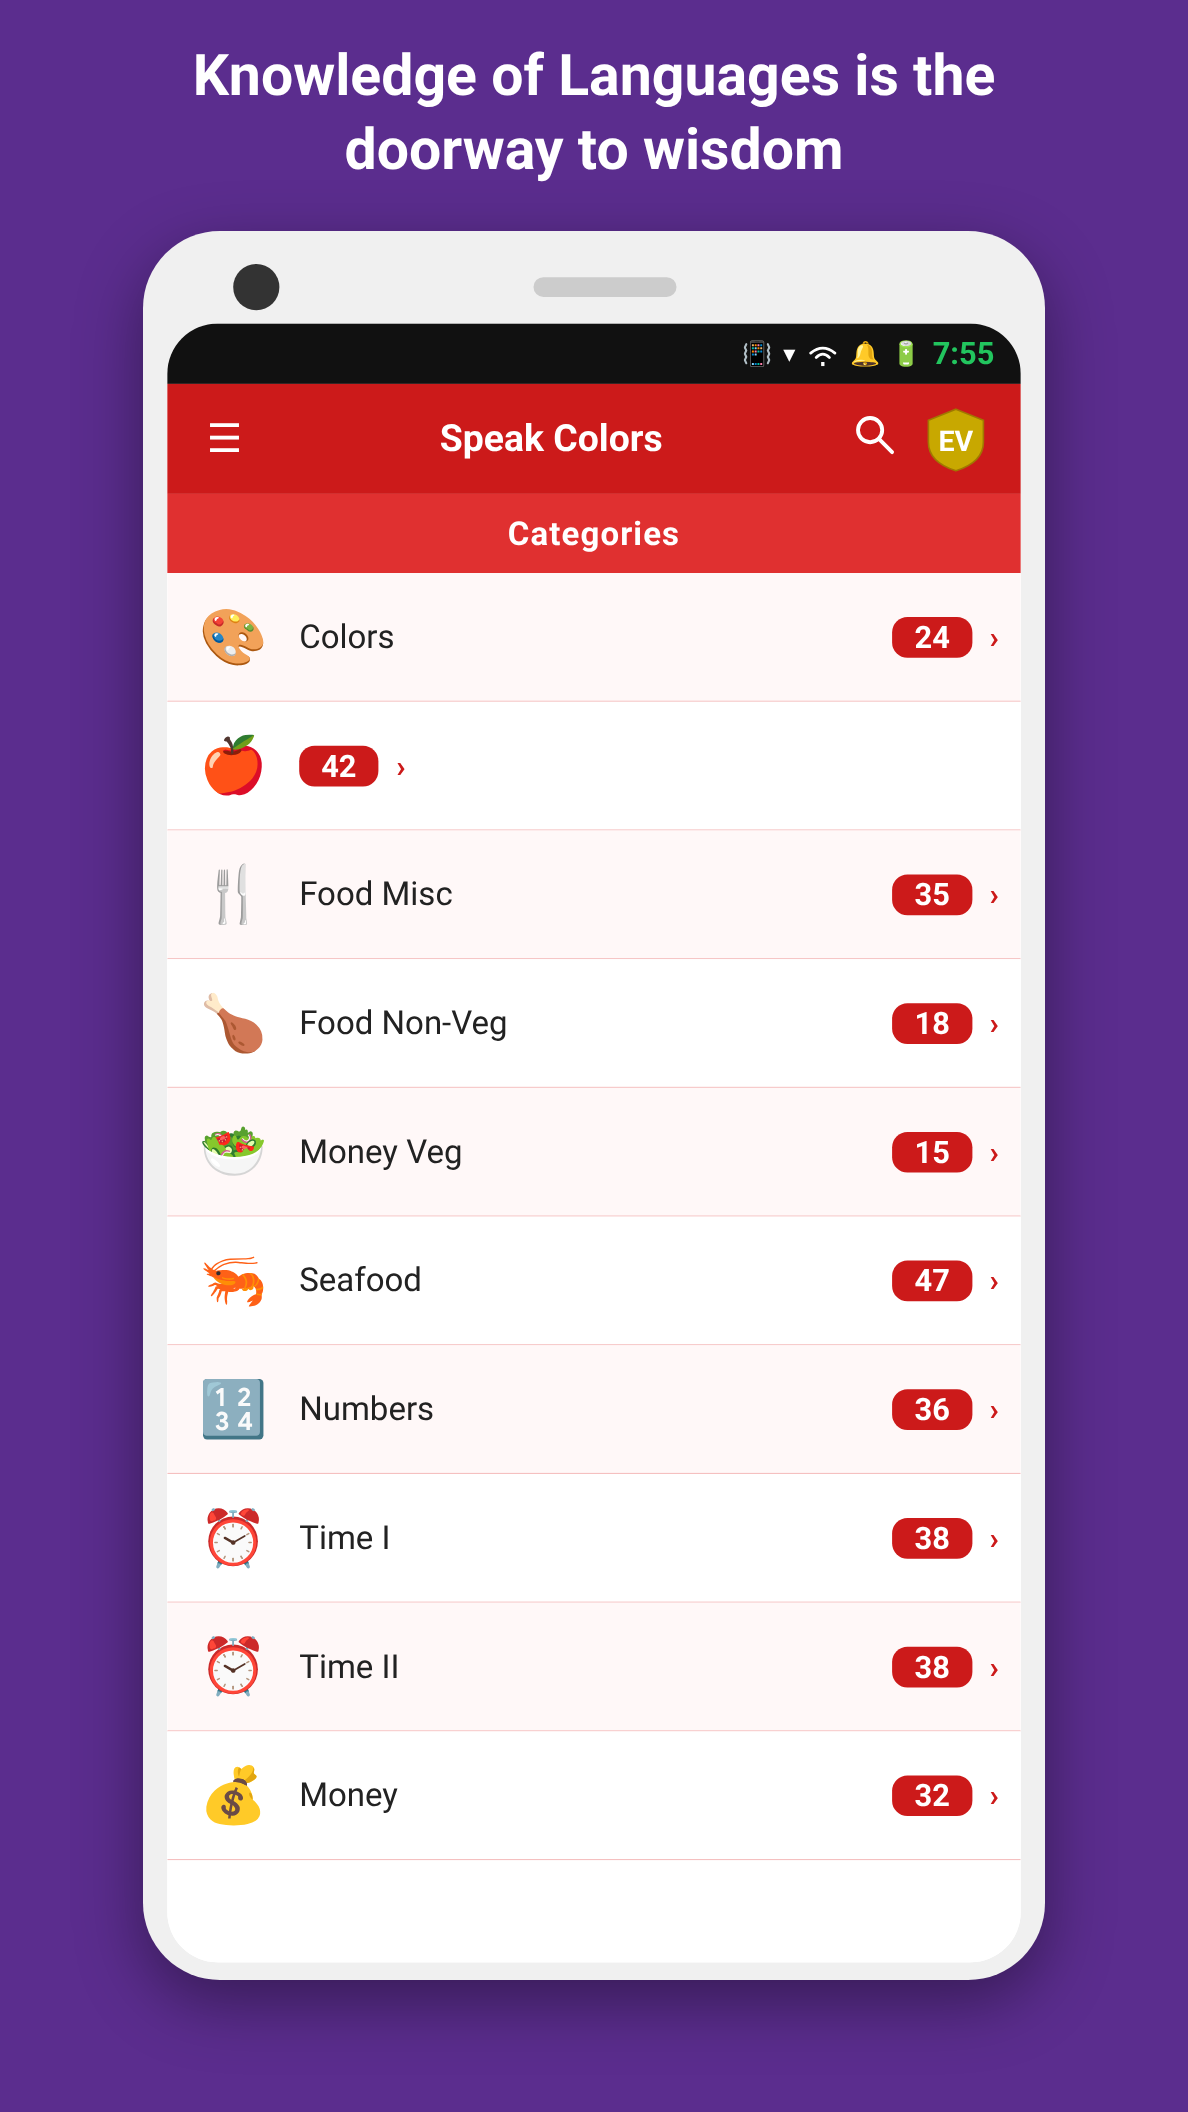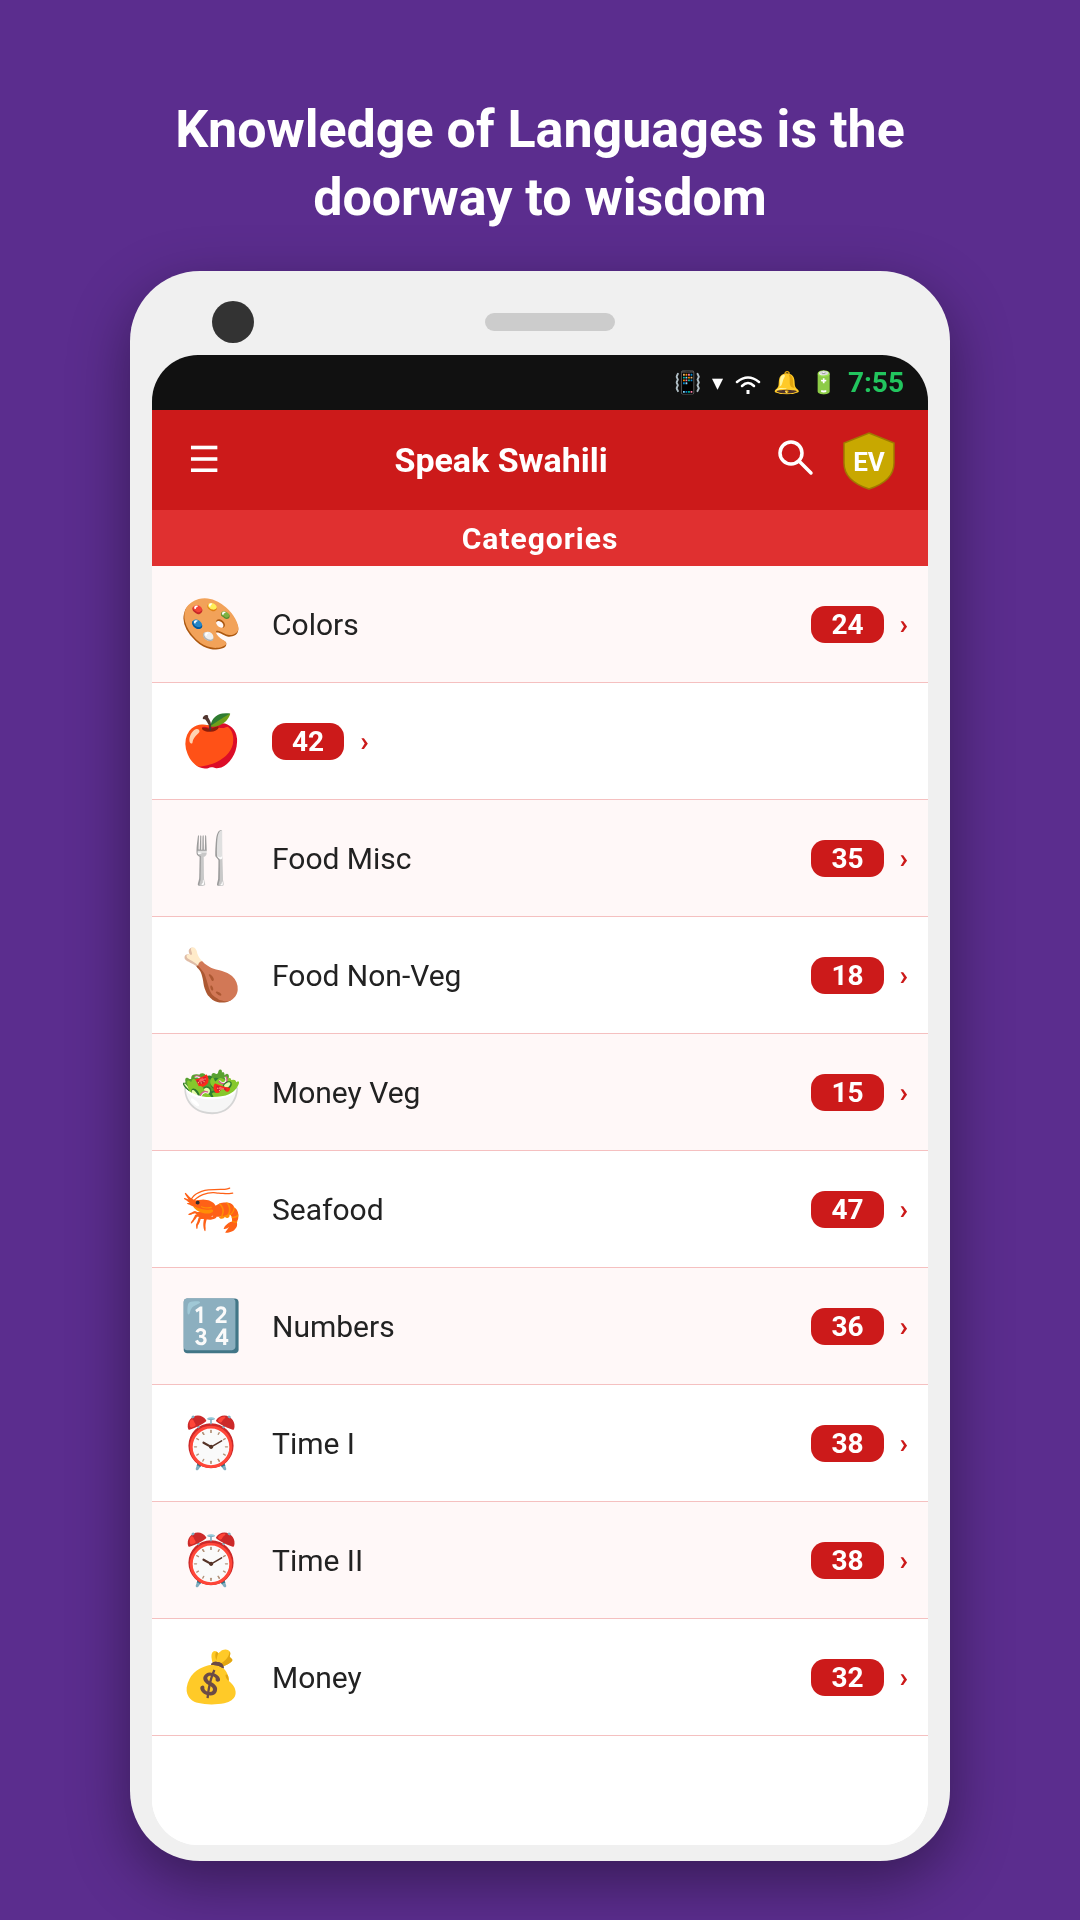--- a/index.html
+++ b/index.html
@@ -13,21 +13,21 @@
       display: flex;
       flex-direction: column;
       align-items: center;
     }
 
     .header-text {
       color: white;
       font-size: 52px;
       font-weight: 700;
       text-align: center;
-      padding: 96px 80px 40px 80px;
+      padding: 35px 80px 40px 80px;
       line-height: 1.3;
     }
 
     .phone-wrapper {
       background: #f0f0f0;
       border-radius: 70px;
       padding: 22px;
       width: 820px;
       height: 1590px;
       box-shadow: 0 20px 60px rgba(0,0,0,0.4);
@@ -114,21 +114,21 @@
     }
 
     .toolbar-search {
       color: white;
       font-size: 38px;
       cursor: pointer;
     }
 
     .categories-bar {
       background: #e03030;
-      height: 56px;
+      height: 72px;
       display: flex;
       align-items: center;
       justify-content: center;
       flex-shrink: 0;
     }
 
     .categories-label {
       color: white;
       font-size: 30px;
       font-weight: bold;
@@ -215,21 +215,21 @@
           <path d="M4 10 Q15 1 26 10" stroke="white" stroke-width="2.5" fill="none" stroke-linecap="round"></path>
         </svg>
         <span style="color:white;font-size:22px;">🔔</span>
         <span style="color:white;font-size:22px;">🔋</span>
         <span class="status-time">7:55</span>
       </div>
     </div>
 
     <div class="app-toolbar">
       <span class="hamburger-icon">☰</span>
-      <span class="toolbar-title">Speak Swahili</span>
+      <span class="toolbar-title">Speak Colors</span>
       <span class="toolbar-search">
         <svg width="40" height="40" viewBox="0 0 40 40" fill="none">
           <circle cx="17" cy="17" r="11" stroke="white" stroke-width="3.5"></circle>
           <line x1="25" y1="25" x2="37" y2="37" stroke="white" stroke-width="3.5" stroke-linecap="round"></line>
         </svg>
       </span>
 
       <svg width="62" height="62" viewBox="0 0 62 62">
         <path d="M31 4 L56 14 L56 34 Q56 52 31 60 Q6 52 6 34 L6 14 Z" fill="#c8a800" stroke="#a07800" stroke-width="1.5"></path>
         <text x="31" y="42" text-anchor="middle" font-size="26" font-weight="bold" fill="white">EV</text>

